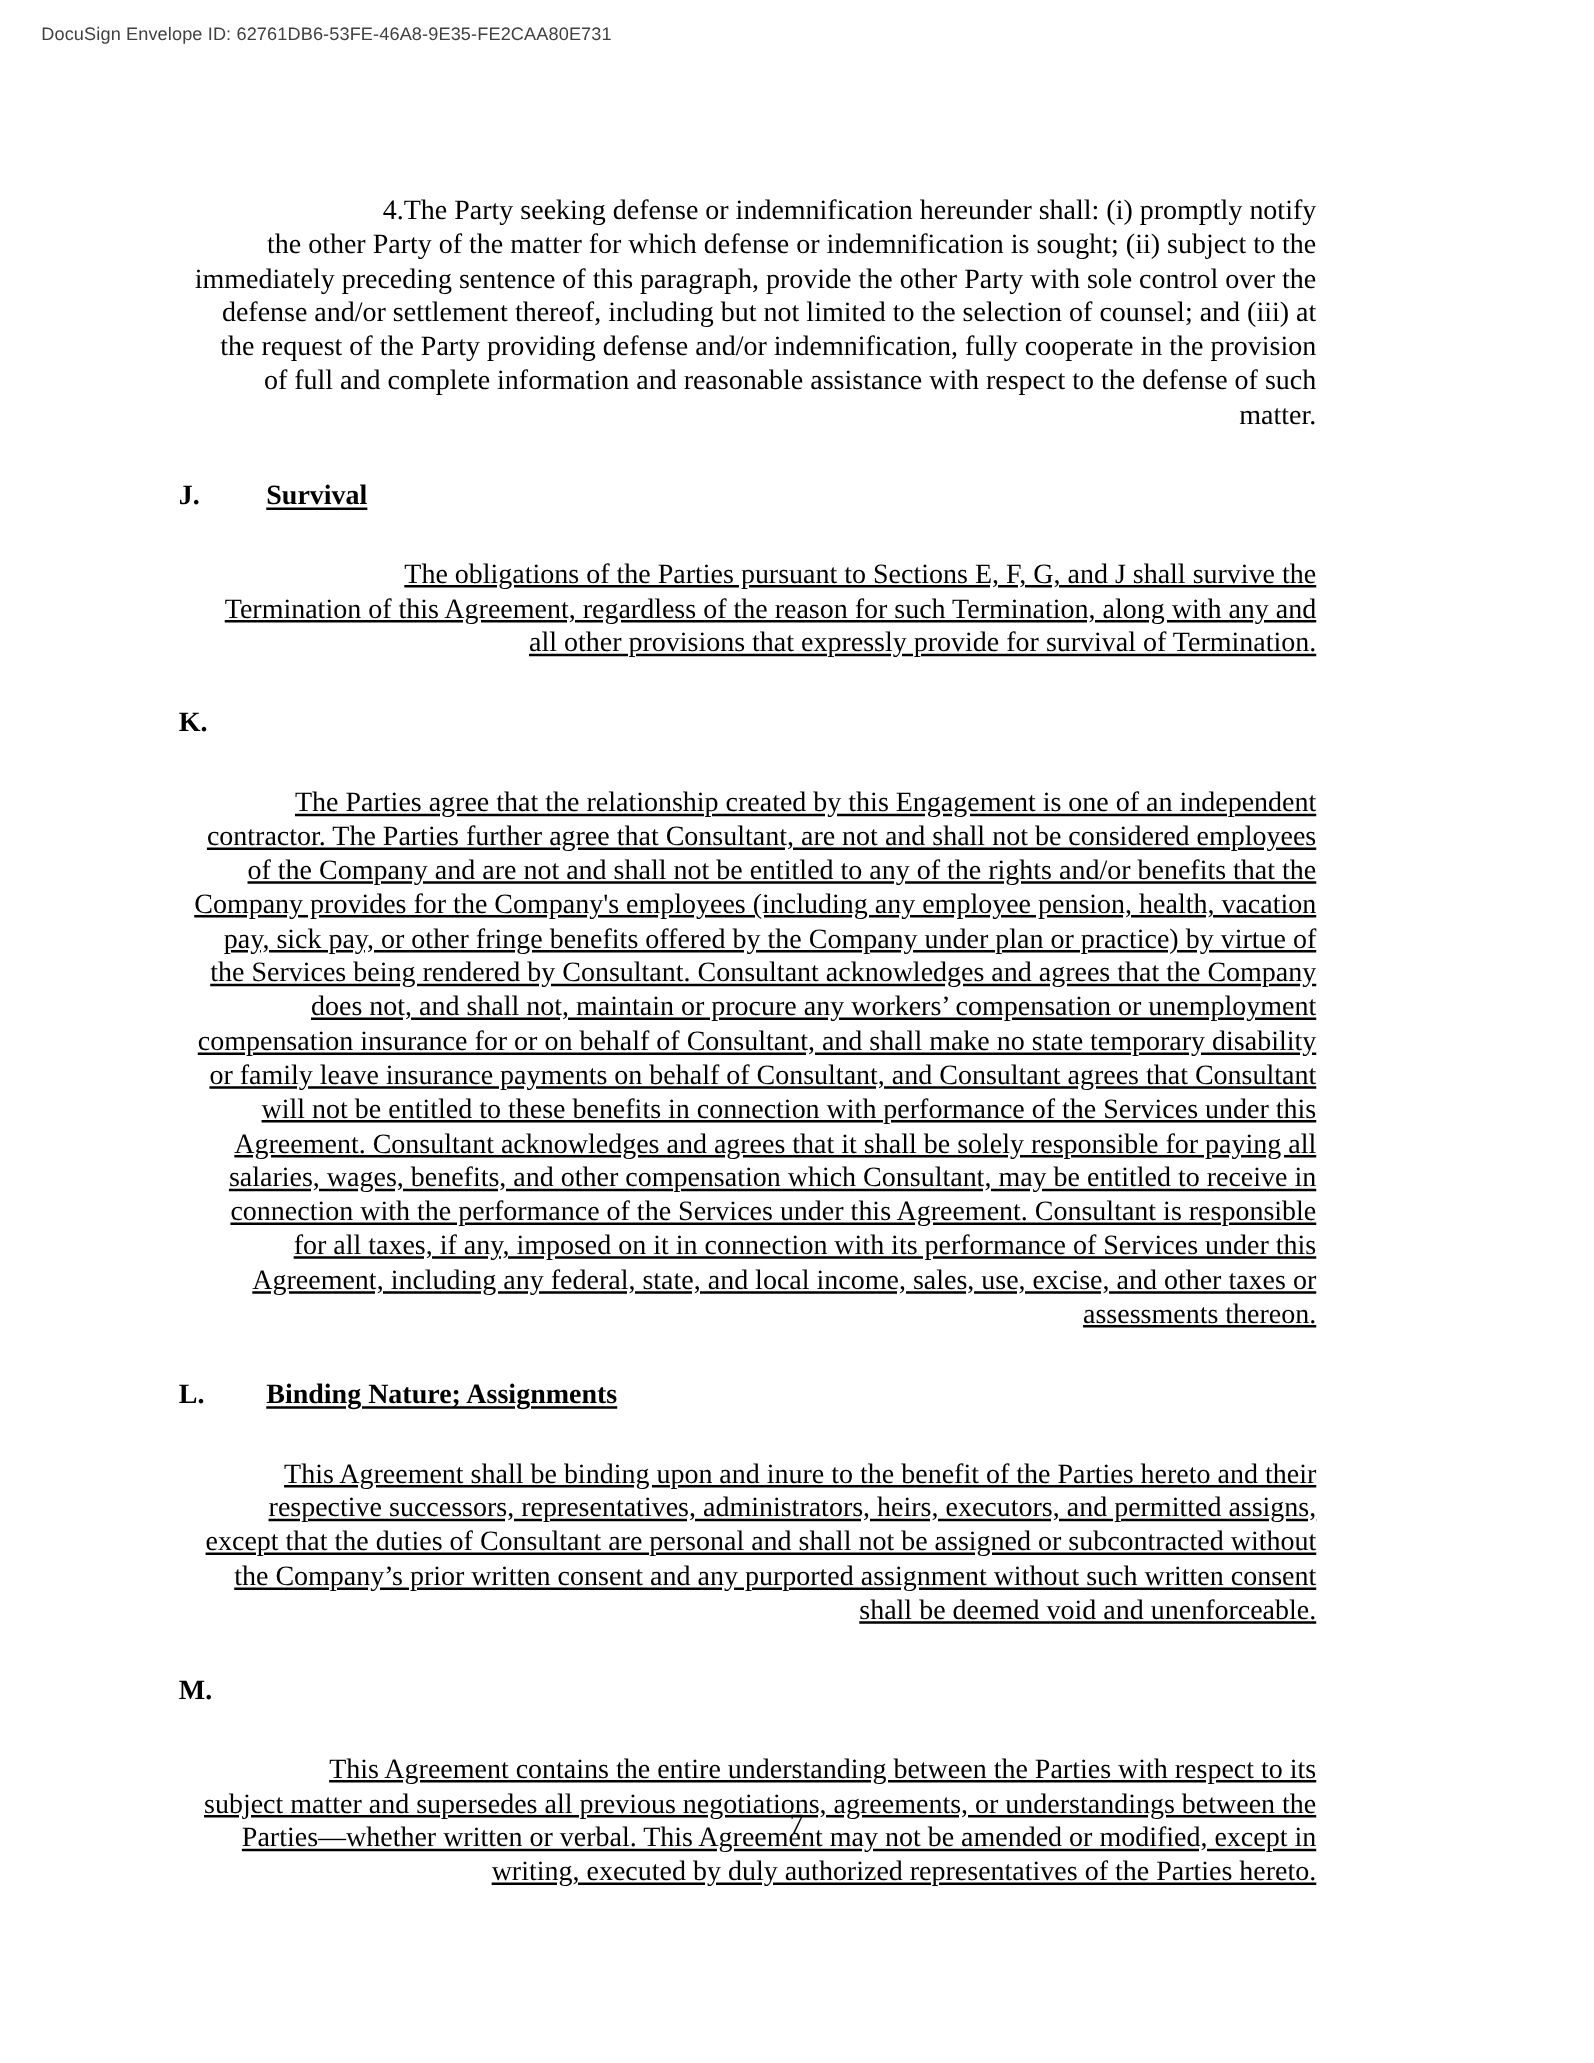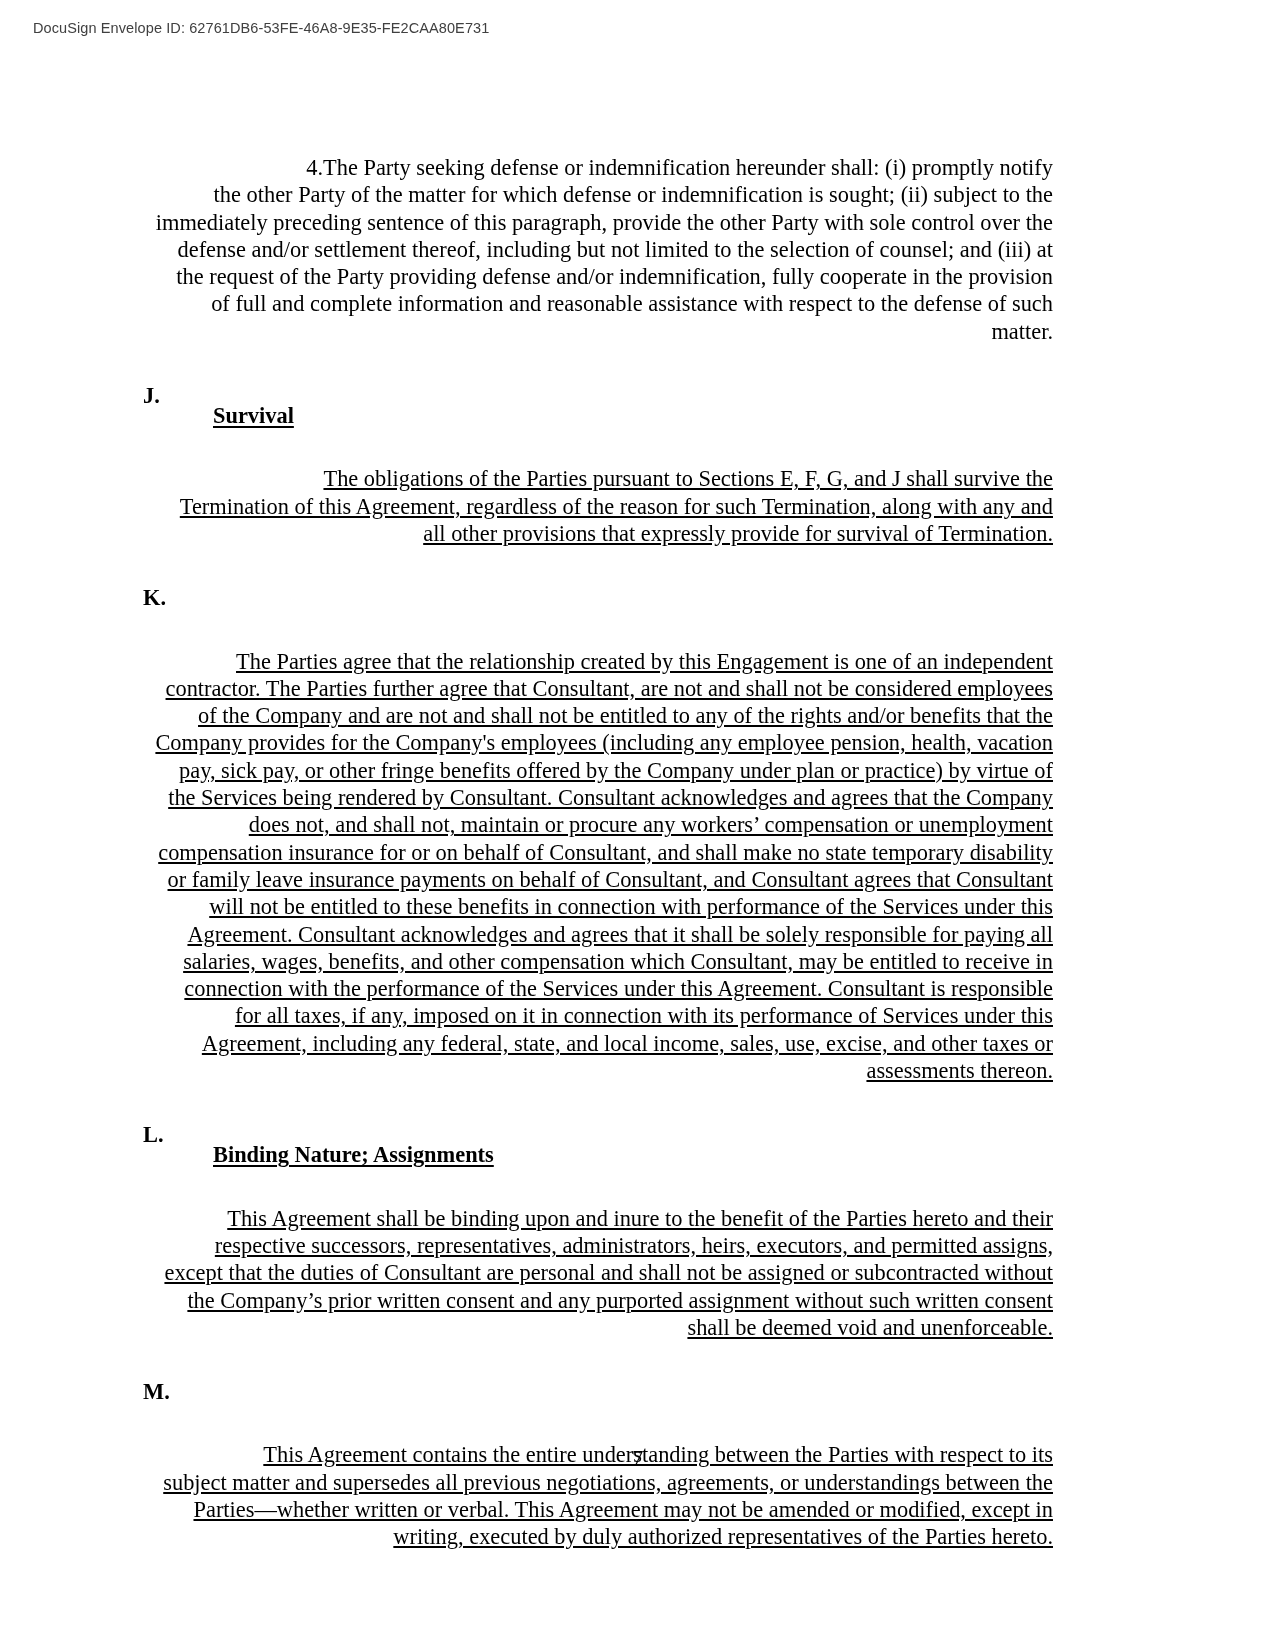--- a/index.html
+++ b/index.html
@@ -13,21 +13,21 @@
     position: absolute; left: 143px; top: 142px; width: 922px;
     font-family: "Liberation Serif", serif; font-size: 22.4px; line-height: 27.3px;
   }
   .para { margin: 12px; text-align: right; }
   .para .num { display: inline-block; width: 70px; }
   .indent { text-indent: 70px; text-decoration: underline; }
   .heading {
     display: flex; font-weight: bold; margin: 0;
   }
   .heading .letter { width: 70px; flex: none; }
-  .heading .title { text-decoration: underline; text-underline-offset: 3px; text-decoration-thickness: 2px; margin-top: 20px; }
+  .heading .title { text-decoration: underline; text-underline-offset: 3px; text-decoration-thickness: 2px; }
   .gap-a { height: 25px; }
   .gap-b { height: 24px; }
   .pagenum {
     position: absolute; left: 0; width: 1275px; top: 1446px; text-align: center;
     font-family: "Liberation Serif", serif; font-size: 22.4px;
   }
 </style>
 </head>
 <body>
 

